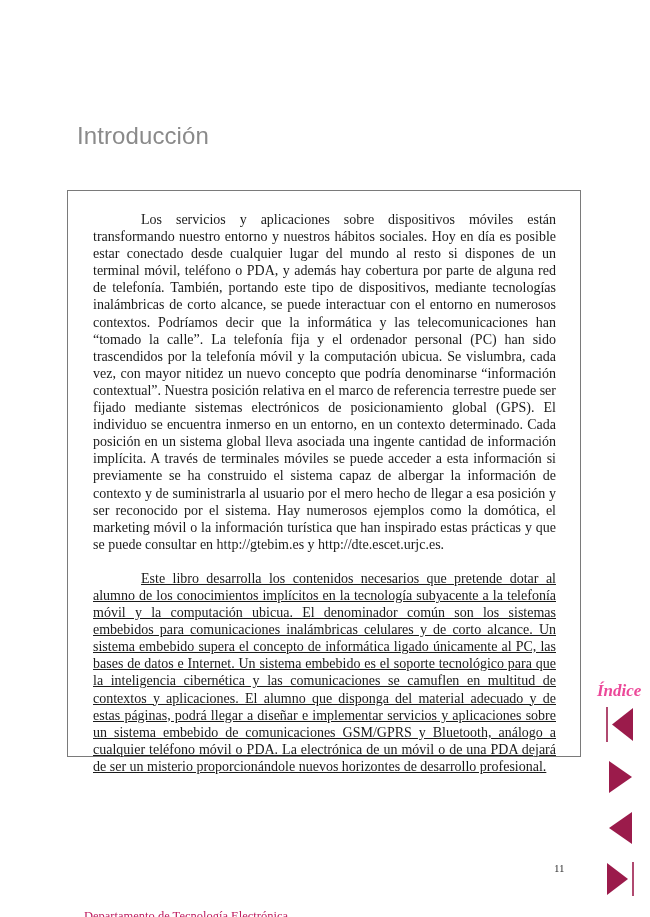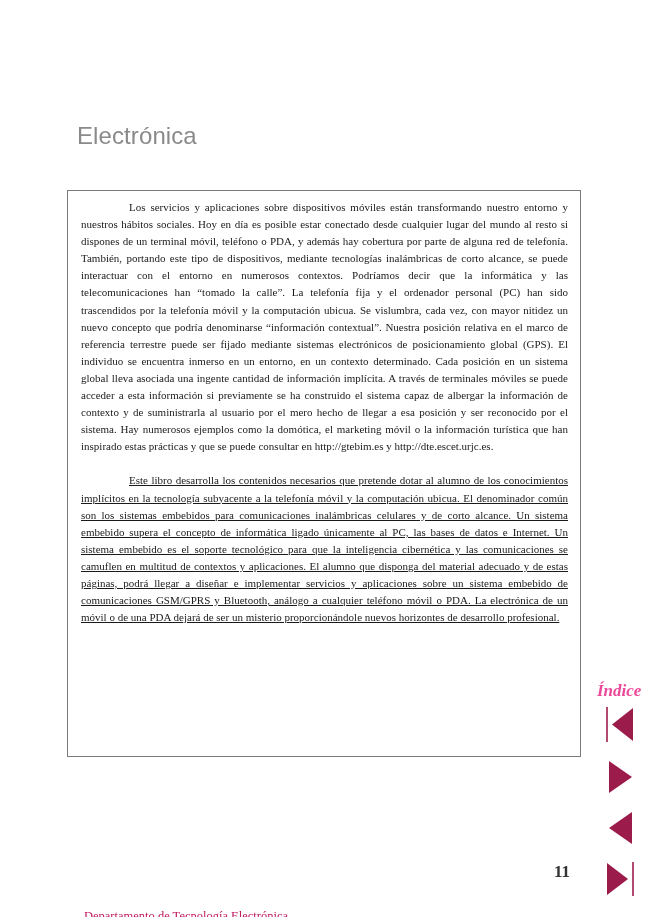--- a/index.html
+++ b/index.html
@@ -11,44 +11,44 @@
     position: absolute; left: 77px; top: 106px;
     font-family: "Liberation Sans", sans-serif; font-size: 24px; color: #8a8a8a; font-weight: normal;
     letter-spacing: 0.1px;
   }
   .text-box {
     position: absolute; left: 67px; top: 190px; width: 514px; height: 567px;
     border: 1px solid #7a7a7a; box-sizing: border-box;
     padding: 4px 8px 0 9px;
   }
   .para {
-    margin: 4px; font-size: 11px; line-height: 17.1px; text-align: justify;
+    margin: 16px; font-size: 14px; line-height: 17.1px; text-align: justify;
     text-indent: 48px; hyphens: none;
   }
   .para + .para { margin-top: 17px; text-decoration: underline; }
   .index-link {
     position: absolute; left: 597px; top: 681px;
     font-family: "Liberation Serif", serif; font-style: italic; font-weight: bold;
     font-size: 17px; color: #ec4899; text-decoration: none; cursor: pointer;
   }
   .nav-btn { position: absolute; cursor: pointer; display: block; }
   .nav-btn svg { display: block; }
   .footer-dept {
     position: absolute; left: 84px; top: 909px;
     font-family: "Liberation Serif", serif; font-size: 12.5px; color: #be185d;
   }
   .footer-page {
     position: absolute; left: 554px; top: 862px;
-    font-family: "Liberation Serif", serif; font-size: 17px; color: #333; font-weight: bold;
+    font-family: "Liberation Serif", serif; font-size: 11px; color: #333;
   }
 </style>
 </head>
 <body>
 
-<h1 class="page-title">Electrónica</h1>
+<h1 class="page-title">Introducción</h1>
 
 <div class="text-box">
   <p class="para">Los servicios y aplicaciones sobre dispositivos móviles están transformando nuestro entorno y nuestros hábitos sociales. Hoy en día es posible estar conectado desde cualquier lugar del mundo al resto si  dispones de un terminal móvil, teléfono o PDA, y además hay cobertura por parte de alguna red de telefonía. También, portando este tipo de dispositivos, mediante tecnologías inalámbricas de corto alcance, se puede interactuar con el entorno en numerosos contextos. Podríamos decir que la informática y las telecomunicaciones han “tomado la calle”. La telefonía fija y el ordenador personal (PC) han sido trascendidos por la telefonía móvil y la computación ubicua. Se vislumbra, cada vez, con mayor nitidez un nuevo concepto que podría denominarse “información contextual”. Nuestra posición relativa en el marco de referencia terrestre puede ser fijado mediante sistemas electrónicos de posicionamiento global (GPS). El individuo se encuentra inmerso en un entorno, en un contexto determinado. Cada posición en un sistema global lleva asociada una ingente cantidad de información implícita. A través de terminales móviles se puede acceder a esta información si previamente se ha construido el sistema capaz de albergar la información de contexto y de suministrarla al usuario por el mero hecho de llegar a esa posición y ser reconocido por el sistema. Hay numerosos ejemplos como la domótica, el marketing móvil o la información turística que han inspirado estas prácticas y que se puede consultar en http://gtebim.es y http://dte.escet.urjc.es.</p>
   <p class="para">Este libro desarrolla los contenidos necesarios que pretende dotar al alumno de los conocimientos implícitos en la tecnología subyacente a la telefonía móvil y la computación ubicua. El denominador común son los sistemas embebidos para comunicaciones inalámbricas celulares y de corto alcance. Un sistema embebido supera el concepto de informática ligado únicamente al PC, las bases de datos e Internet. Un sistema embebido es el soporte tecnológico para que la inteligencia cibernética y las comunicaciones se camuflen en multitud de contextos y aplicaciones. El alumno que disponga del material adecuado y de estas páginas, podrá llegar a diseñar e implementar servicios y aplicaciones sobre un sistema embebido de comunicaciones GSM/GPRS y Bluetooth, análogo a cualquier teléfono móvil o PDA. La electrónica de un móvil o de una PDA dejará de ser un misterio proporcionándole nuevos horizontes de desarrollo profesional.</p>
 </div>
 
 <a class="index-link">Índice</a>
 
 <a class="nav-btn" style="left:606px; top:707px;">
   <svg width="28" height="35" viewBox="0 0 28 35">

